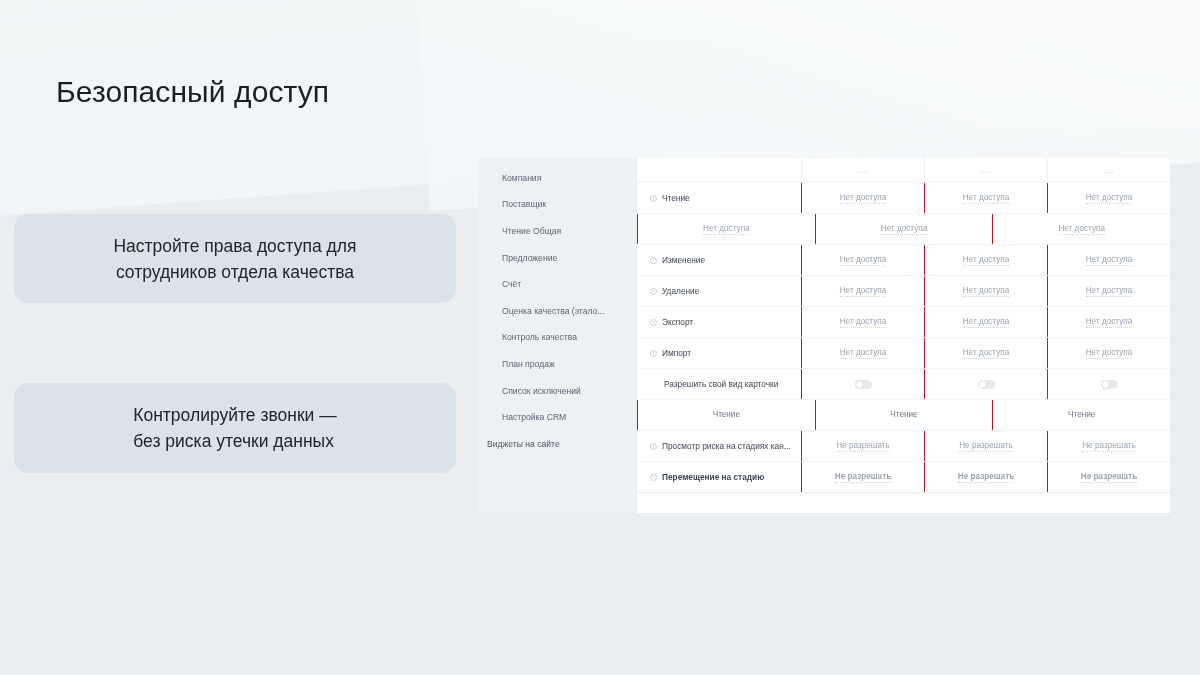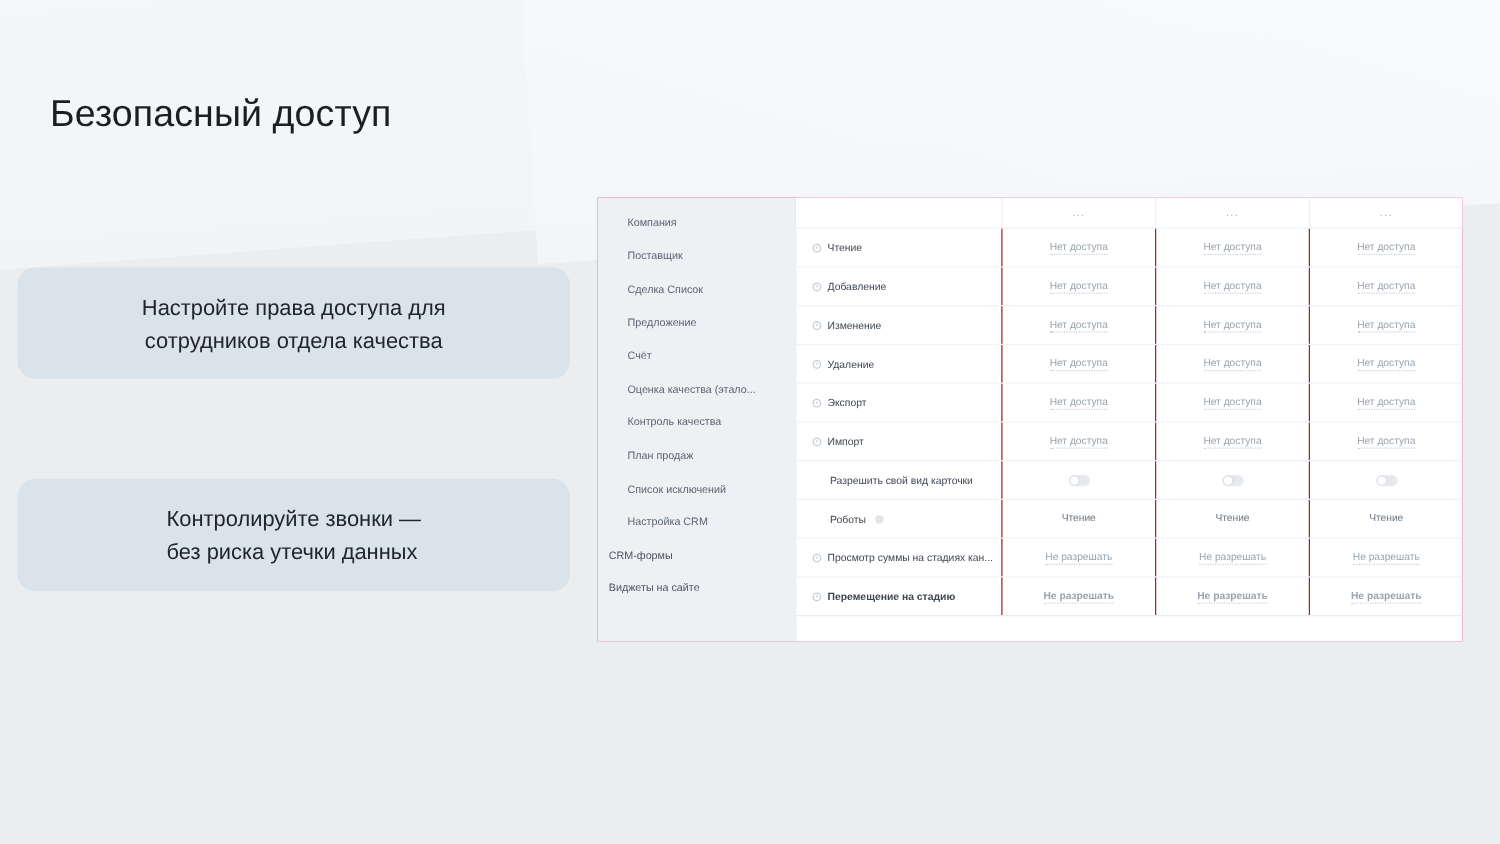--- a/index.html
+++ b/index.html
@@ -40,21 +40,21 @@
     width: 1000px;
     height: 300px;
     background: linear-gradient(200deg, #fbfcfd 0%, #f4f7f9 100%);
     transform: rotate(-3.6deg);
     opacity: .85;
   }
 
   
   .page-title {
     position: absolute;
-    left: 40px;
+    left: 56px;
     top: 72px;
     font-size: 30px;
     line-height: 40px;
     color: #1b1f23;
     font-weight: 400;
     letter-spacing: .1px;
     white-space: nowrap;
   }
 
   
@@ -80,21 +80,21 @@
   }
   .callout-2 .callout-text { text-align: left; }
 
   
   .shot {
     position: absolute;
     left: 478px;
     top: 158px;
     width: 692px;
     height: 355px;
-    background: #ec4899;
+    background: #ffffff;
     display: flex;
     overflow: hidden;
     box-shadow: 0 0 0 0 rgba(0,0,0,0);
   }
 
   
   .shot-sidebar {
     width: 158px;
     flex: 0 0 158px;
     background: #eef1f4;
@@ -252,29 +252,28 @@
   <div class="callout-text">Контролируйте звонки —
 без риска утечки данных</div>
 </div>
 
 <div class="shot">
 
   <div class="shot-sidebar">
 
   <div class="nav-item">Компания</div>
       <div class="nav-item">Поставщик</div>
-      <div class="nav-item">Сделка Список</div>
+      <div class="nav-item">Чтение Общая</div>
       <div class="nav-item">Предложение</div>
       <div class="nav-item">Счёт</div>
       <div class="nav-item">Оценка качества (этало...</div>
       <div class="nav-item">Контроль качества</div>
       <div class="nav-item">План продаж</div>
       <div class="nav-item">Список исключений</div>
       <div class="nav-item">Настройка CRM</div>
-      <div class="nav-item root">CRM-формы</div>
       <div class="nav-item root">Виджеты на сайте</div>
     </div>
 
   <div class="shot-table">
     <div class="tbl-head">
       <div class="cell-name"></div>
 
     <div class="cell-val">...</div>
         <div class="cell-val">...</div>
         <div class="cell-val">...</div>
@@ -290,24 +289,20 @@
             <span class="dashed">Нет доступа</span>
           </div>
           <div class="cell-val">
             <span class="dashed">Нет доступа</span>
           </div>
           <div class="cell-val">
             <span class="dashed">Нет доступа</span>
           </div>
         </div>
         <div class="tbl-row">
-          <div class="cell-name">
-            <span class="dot-icon"></span>
-            <span class="label">Добавление</span>
-          </div>
           <div class="cell-val">
             <span class="dashed">Нет доступа</span>
           </div>
           <div class="cell-val">
             <span class="dashed">Нет доступа</span>
           </div>
           <div class="cell-val">
             <span class="dashed">Нет доступа</span>
           </div>
         </div>
@@ -379,38 +374,34 @@
             <span class="toggle"></span>
           </div>
           <div class="cell-val">
             <span class="toggle"></span>
           </div>
           <div class="cell-val">
             <span class="toggle"></span>
           </div>
         </div>
         <div class="tbl-row">
-          <div class="cell-name indent">
-            <span class="label">Роботы</span>
-            <span class="help-icon"></span>
-          </div>
           <div class="cell-val plain">
             <span class="dashed">Чтение</span>
           </div>
           <div class="cell-val plain">
             <span class="dashed">Чтение</span>
           </div>
           <div class="cell-val plain">
             <span class="dashed">Чтение</span>
           </div>
         </div>
         <div class="tbl-row">
           <div class="cell-name">
             <span class="dot-icon"></span>
-            <span class="label">Просмотр суммы на стадиях кан...</span>
+            <span class="label">Просмотр риска на стадиях кан...</span>
           </div>
           <div class="cell-val">
             <span class="dashed">Не разрешать</span>
           </div>
           <div class="cell-val">
             <span class="dashed">Не разрешать</span>
           </div>
           <div class="cell-val">
             <span class="dashed">Не разрешать</span>
           </div>

